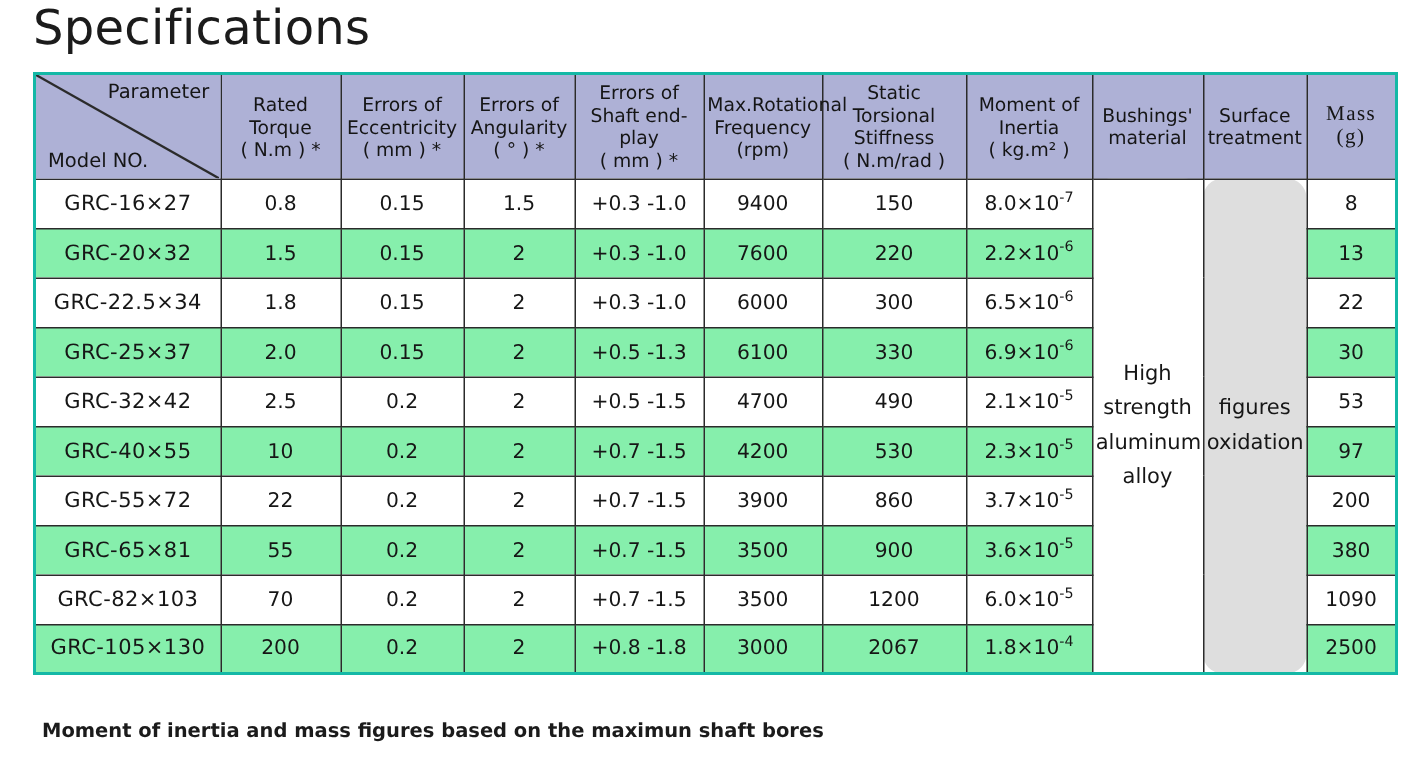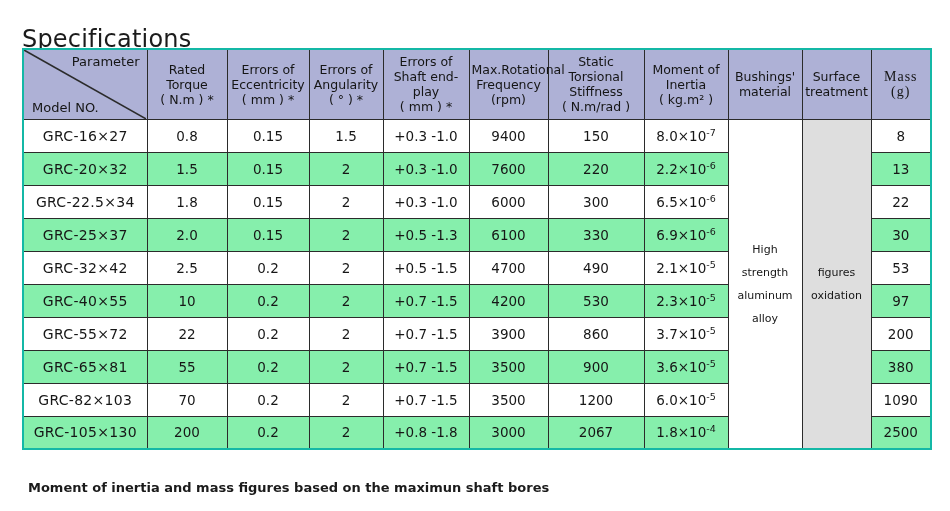--- a/index.html
+++ b/index.html
@@ -13,22 +13,22 @@
   }
   #page {
     position: relative;
     width: 950px;
     height: 511px;
     background: #ffffff;
   }
   #page-title {
     position: absolute;
     left: 22px;
-    top: 21px;
-    font-size: 24px;
+    top: 0;
+    font-size: 32px;
     font-weight: 400;
     letter-spacing: 0.2px;
     color: #1b1b1b;
     line-height: 36px;
   }
   #spec-table-wrap {
     position: absolute;
     left: 22px;
     top: 48px;
     width: 908px;
@@ -86,23 +86,24 @@
     height: 33px;
     font-size: 13.5px;
     color: #161616;
     background: #ffffff;
   }
   tbody tr.alt td { background: #86efac; }
   td.model { font-size: 14px; letter-spacing: 0.3px; }
   td.sci { font-size: 13.5px; white-space: nowrap; }
   td.sci sup { font-size: 9.5px; vertical-align: super; line-height: 0; }
   td.merged {
-    font-size: 11px;
+    font-size: 14px;
     line-height: 23px;
     background: #ffffff !important;
+    border-radius: 13px;
   }
   td.merged.gray { background: #dedede !important; }
 
   #footnote {
     position: absolute;
     left: 28px;
     top: 480px;
     font-size: 13px;
     color: #1b1b1b;
     font-weight: bold;

